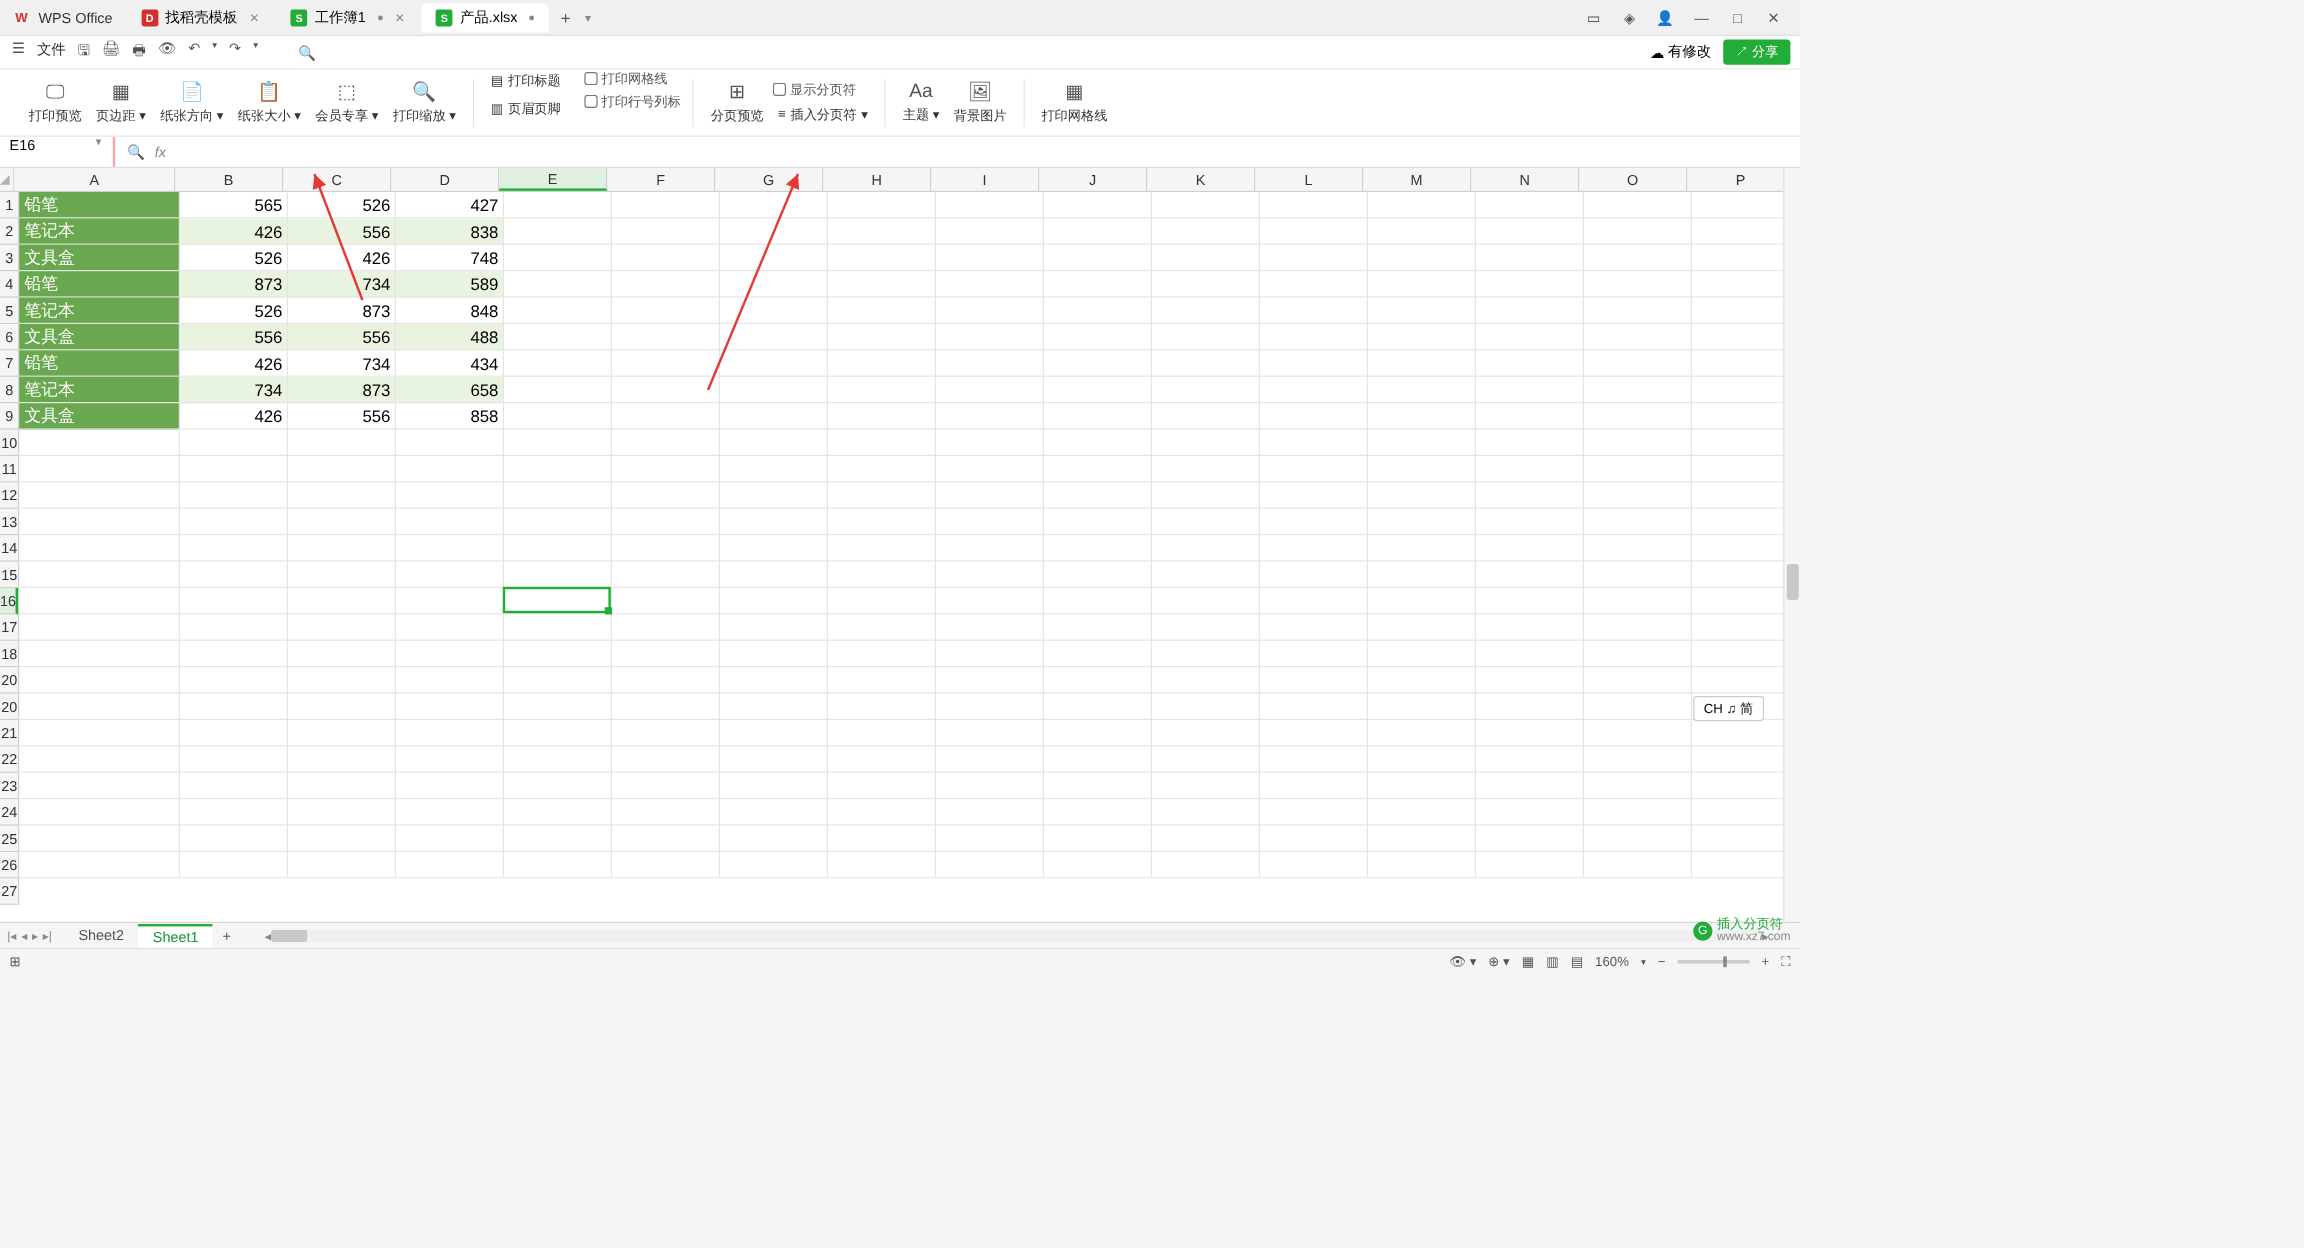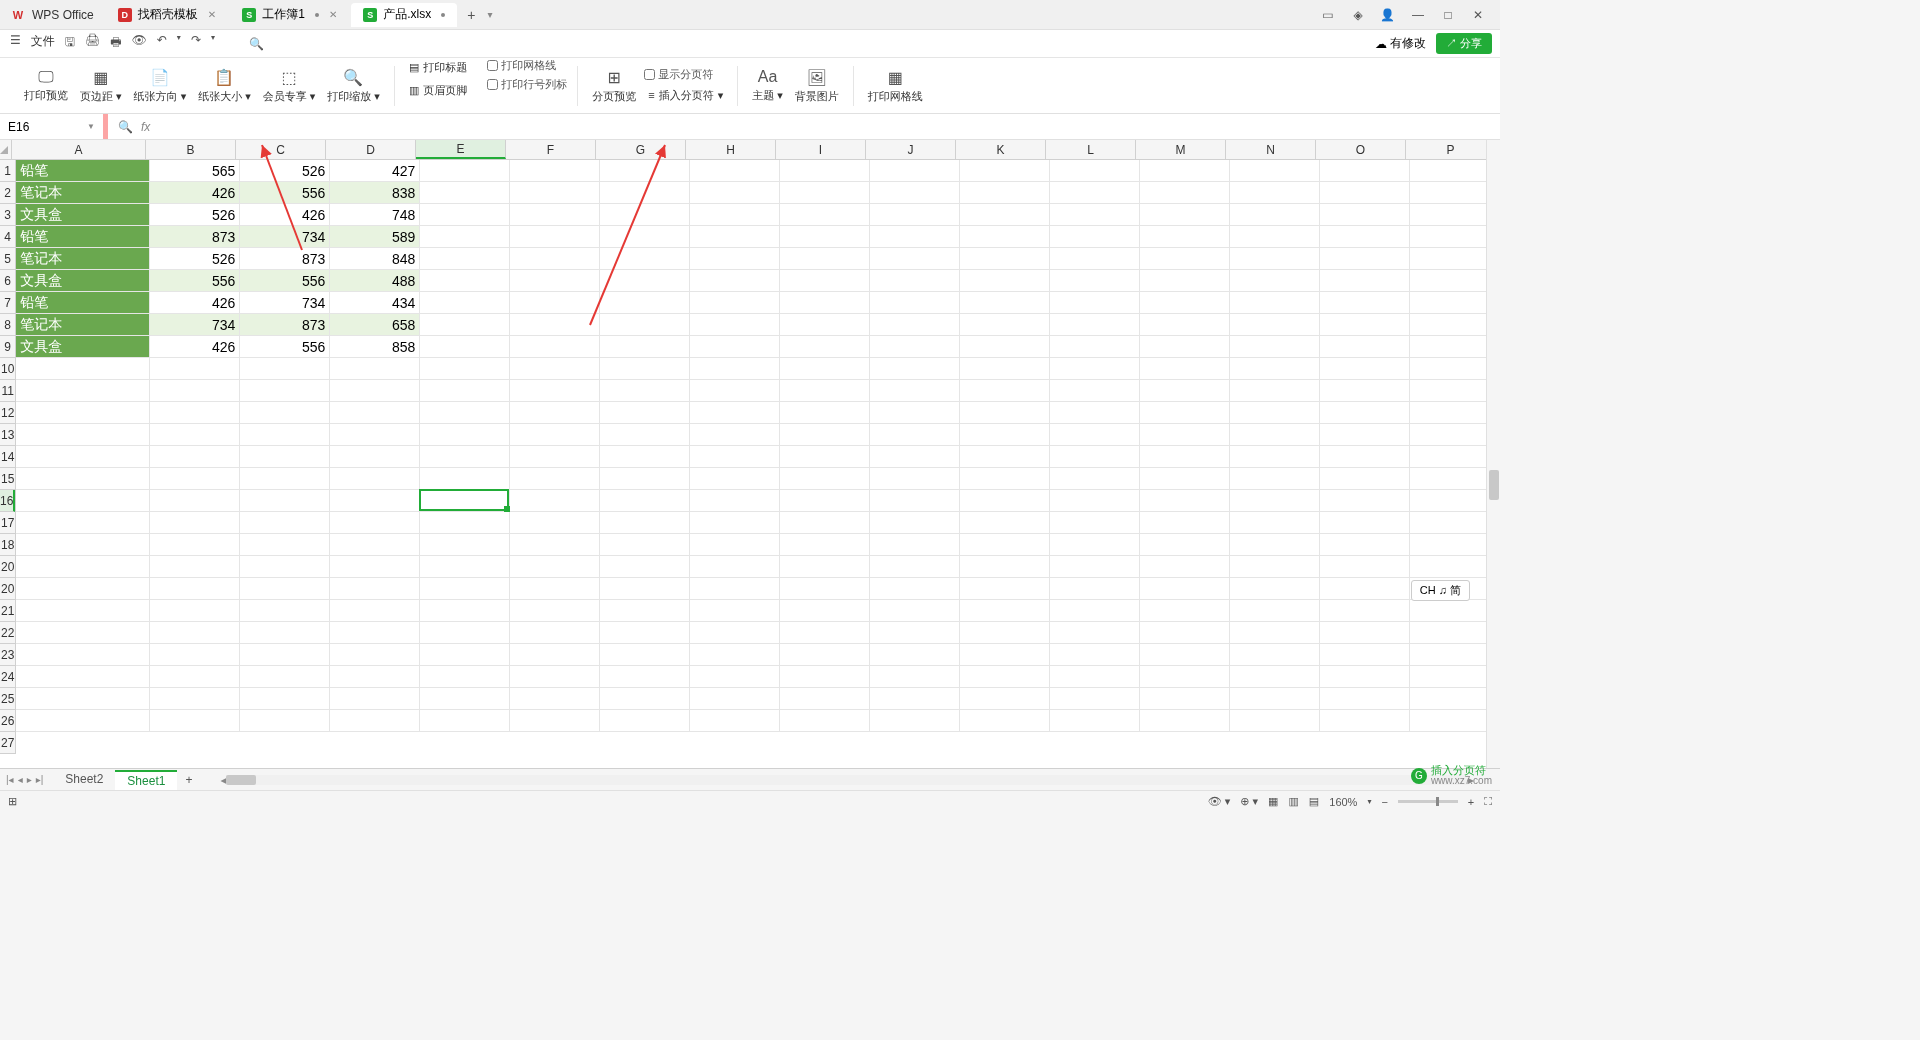--- a/index.html
+++ b/index.html
@@ -25,21 +25,21 @@
 .menubar .share { background: #22ac38; color: #fff; padding: 3px 10px; border-radius: 3px; cursor: pointer; font-size:11px;}
 .ribbon { height: 56px; background: #fff; display: flex; align-items: center; padding: 0 12px; gap: 0; border-bottom: 1px solid #e0e0e0; }
 .ribbon .grp { display: flex; align-items: center; gap: 4px; padding: 0 8px; height: 100%; }
 .ribbon .sep { width: 1px; height: 40px; background: #e5e5e5; margin: 0 2px; }
 .ribbon .btn { display: flex; flex-direction: column; align-items: center; gap: 2px; padding: 2px 4px; cursor: pointer; font-size: 11px; color: #333; }
 .ribbon .btn .ic { font-size: 16px; color: #555; }
 .ribbon .cbk { display: flex; align-items: center; gap: 3px; font-size: 11px; color: #555; cursor: pointer; }
 .ribbon .cbk input { width: 11px; height: 11px; }
 .ribbon .sbtn { display:flex;align-items:center;gap:4px;font-size:11px;color:#333;cursor:pointer;padding:2px 4px;}
 .namebox-row { height: 26px; background: #fff; display: flex; align-items: center; border-bottom: 1px solid #e0e0e0; }
-.namebox { width: 108px; border-right: 5px solid #fca5a5; padding: 0 8px; display: flex; align-items: center; justify-content: space-between; height: 100%; }
+.namebox { width: 96px; border-right: 2px solid #fca5a5; padding: 0 8px; display: flex; justify-content: space-between; height: 100%; }
 .namebox .nb-v { font-size: 12px; }
 .namebox .nb-dd { color: #888; font-size: 8px; }
 .fx-area { display: flex; align-items: center; gap: 8px; padding: 0 10px; flex: 1; }
 .fx-area .fx-ic { color: #888; cursor: pointer; }
 .fx-input { flex: 1; border: none; outline: none; font-size: 12px; }
 .grid-area { position: relative; background: #fff; height: calc(100% - 30px - 28px - 56px - 26px - 22px - 22px); display: flex; }
 .corner { width: 36px; height: 20px; background: #f5f5f5; border-right: 1px solid #d0d0d0; border-bottom: 1px solid #d0d0d0; display:flex;align-items:center;justify-content:flex-end;padding-right:3px;}
 .corner .tri { width:0;height:0;border-left:8px solid transparent;border-bottom:8px solid #b0b0b0;}
 .col-headers { display: flex; height: 20px; background: #f5f5f5; border-bottom: 1px solid #d0d0d0; }
 .col-h { border-right: 1px solid #d0d0d0; display: flex; align-items: center; justify-content: center; font-size: 12px; color: #333; }

